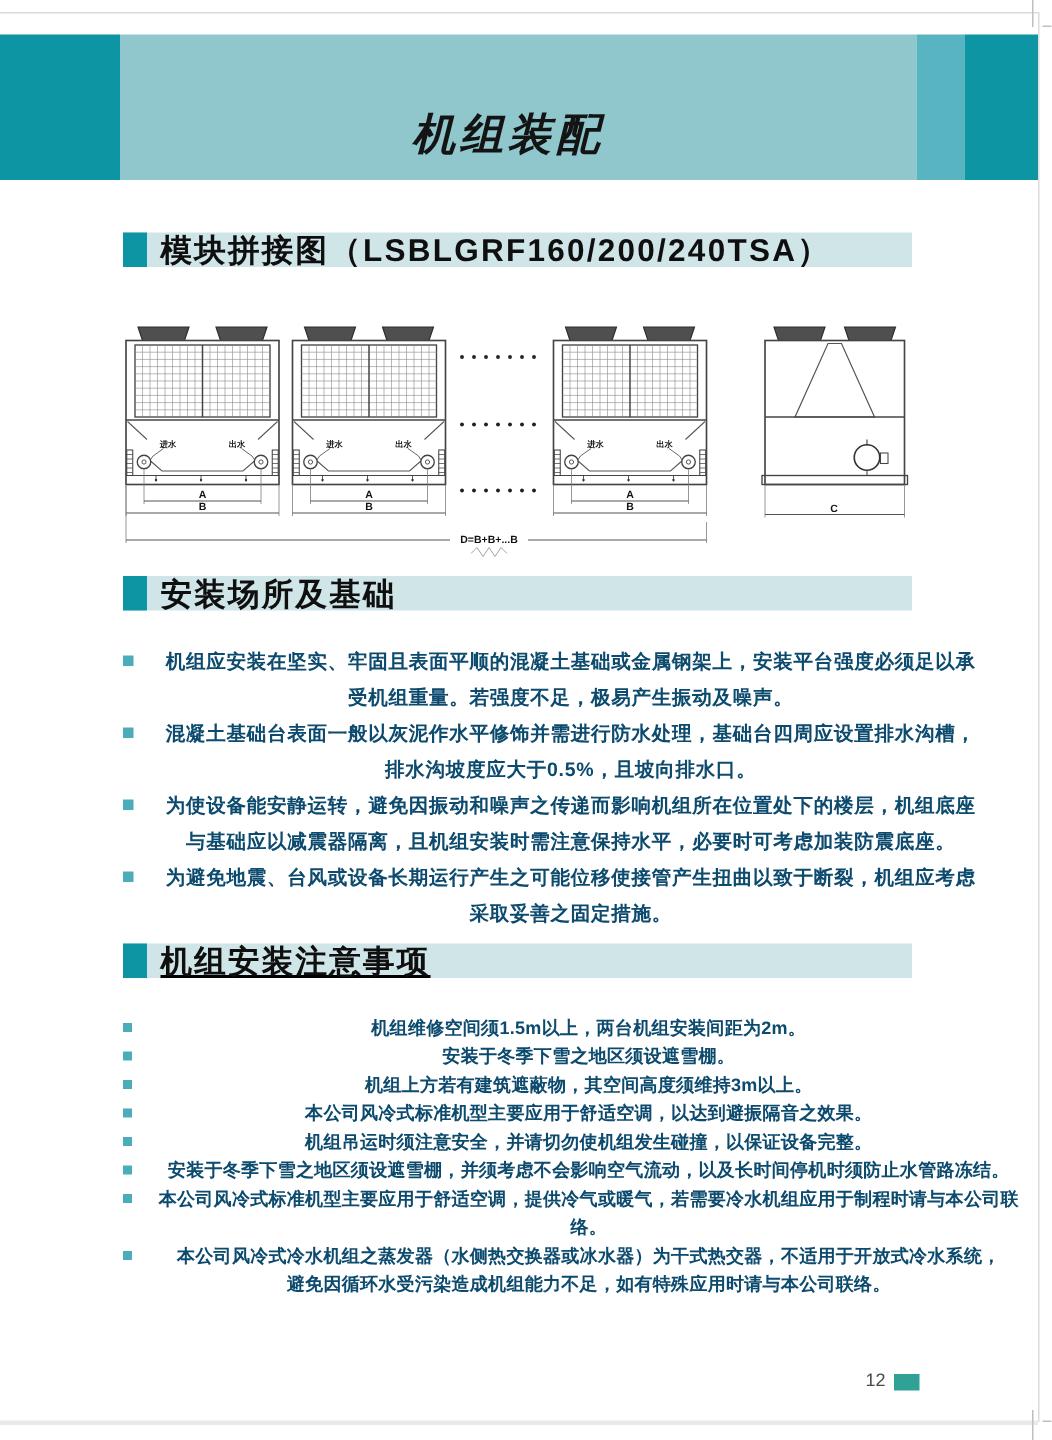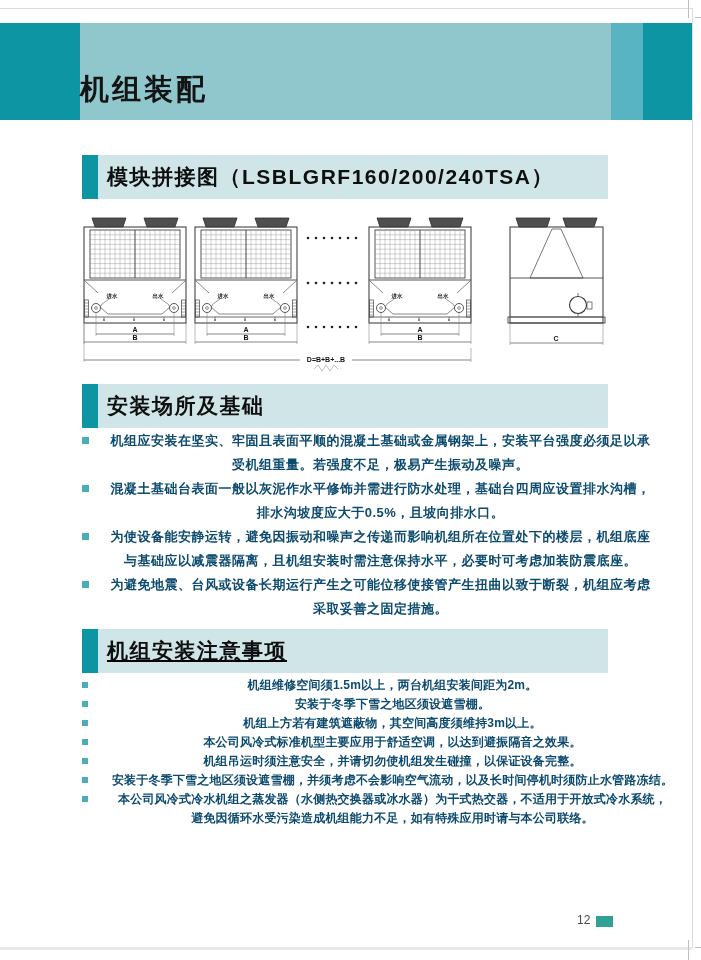--- a/index.html
+++ b/index.html
@@ -20,28 +20,28 @@
   .crop.tr-v{left:688px;top:0;width:1px;height:18px;}
   .crop.tr-h{left:695px;top:17px;width:6px;height:1px;}
   .crop.br-v{left:688px;top:940px;width:1px;height:20px;}
   .crop.br-h{left:695px;top:947px;width:6px;height:1px;}
 
   
   .hdr{position:absolute;left:0;top:23px;width:692px;height:97px;}
   .hdr .seg{position:absolute;top:0;height:100%;}
   .hdr .s1{left:0;width:80px;background:var(--teal-dark);}
   .hdr .s2{left:80px;width:531px;background:var(--teal-light);
-           display:flex;align-items:flex-end;justify-content:flex-start;
-           padding:0 14px 10px 0;}
+           display:flex;align-items:flex-end;justify-content:center;
+           padding:0 14px 10px 0;font-style:italic;}
   .hdr .s3{left:611px;width:32px;background:var(--teal-mid);}
   .hdr .s4{left:643px;width:49px;background:var(--teal-dark);}
   .hdr-title{font-size:29px;font-weight:700;color:#141414;letter-spacing:3px;}
 
   
-  .sec{position:absolute;left:82px;width:526px;height:44px;background:var(--band-bg);
+  .sec{position:absolute;left:82px;width:526px;height:23px;background:var(--band-bg);
        display:flex;align-items:center;padding-left:25px;}
   .sec::before{content:"";position:absolute;left:0;top:0;width:16px;height:100%;
        background:var(--teal-dark);}
   .sec .sec-title{font-size:21px;font-weight:700;color:#0f0f0f;letter-spacing:1.5px;}
   .sec1{top:155px;} .sec2{top:384px;} .sec3{top:629px;text-decoration:underline;}
 
   
   .diagram{position:absolute;left:60px;top:212px;width:585px;height:166px;}
   .t-dim{font:700 7px "Liberation Sans","DejaVu Sans",sans-serif;text-anchor:middle;fill:#111;}
   .t-tiny{font:700 5.5px "Liberation Sans","DejaVu Sans",sans-serif;text-anchor:middle;fill:#111;}
@@ -202,20 +202,21 @@
   <div class="sec sec3">
     <span class="sec-title">机组安装注意事项</span>
   </div>
   <ul class="blist listb">
       <li>机组维修空间须1.5m以上，两台机组安装间距为2m。</li>
       <li>安装于冬季下雪之地区须设遮雪棚。</li>
       <li>机组上方若有建筑遮蔽物，其空间高度须维持3m以上。</li>
       <li>本公司风冷式标准机型主要应用于舒适空调，以达到避振隔音之效果。</li>
       <li>机组吊运时须注意安全，并请切勿使机组发生碰撞，以保证设备完整。</li>
       <li>安装于冬季下雪之地区须设遮雪棚，并须考虑不会影响空气流动，以及长时间停机时须防止水管路冻结。</li>
+      <li>本公司风冷式标准机型主要应用于舒适空调，提供冷气或暖气，若需要冷水机组应用于制程时请与本公司联络。</li>
       <li>本公司风冷式冷水机组之蒸发器（水侧热交换器或冰水器）为干式热交器，不适用于开放式冷水系统，
 避免因循环水受污染造成机组能力不足，如有特殊应用时请与本公司联络。</li>
     </ul>
 
   <span class="pageno">12</span>
   <div class="pagemark"></div>
 
 </div>
 
 </body></html>

